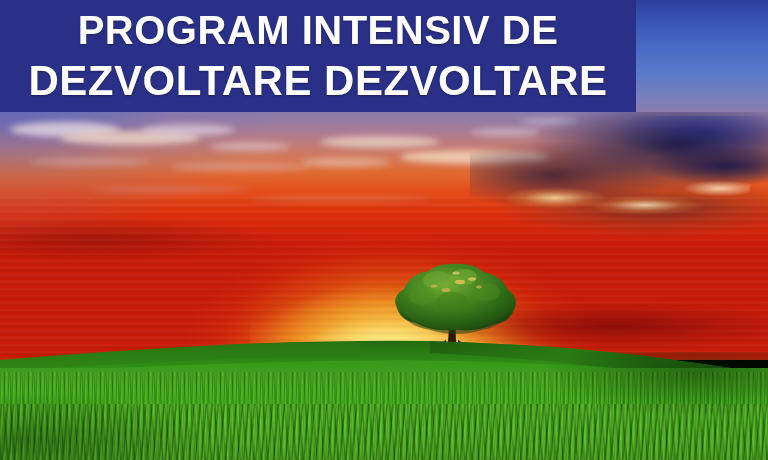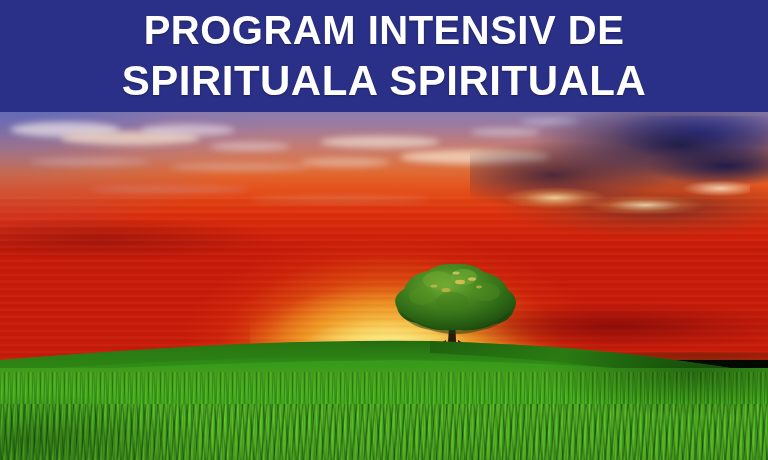--- a/index.html
+++ b/index.html
@@ -220,21 +220,21 @@
     background: radial-gradient(ellipse 150px 44px at 70% 30%, rgba(4,40,3,0.42) 0%, rgba(0,0,0,0) 100%);
   }
 
   
   .tree { position: absolute; left: 386px; top: 252px; }
 
   
   .banner {
     position: absolute;
     left: 0; top: 0;
-    width: 768px;
+    width: 636px;
     height: 112px;
     background: #2a3087;
     z-index: 20;
     display: flex;
     flex-direction: column;
     align-items: center;
     justify-content: center;
   }
   .banner-line {
     color: #ffffff;
@@ -348,16 +348,16 @@
   </div>
 
   <div class="grass-front"></div>
   <div class="grass-blades"></div>
   <div class="grass-blades-tall"></div>
   <div class="grass-shadow-left"></div>
   <div class="grass-shadow-right"></div>
 
   <div class="banner">
     <div class="banner-line l1">PROGRAM INTENSIV DE</div>
-    <div class="banner-line l2">SPIRITUALA SPIRITUALA</div>
+    <div class="banner-line l2">DEZVOLTARE DEZVOLTARE</div>
   </div>
 
 </div>
 
 </body></html>

